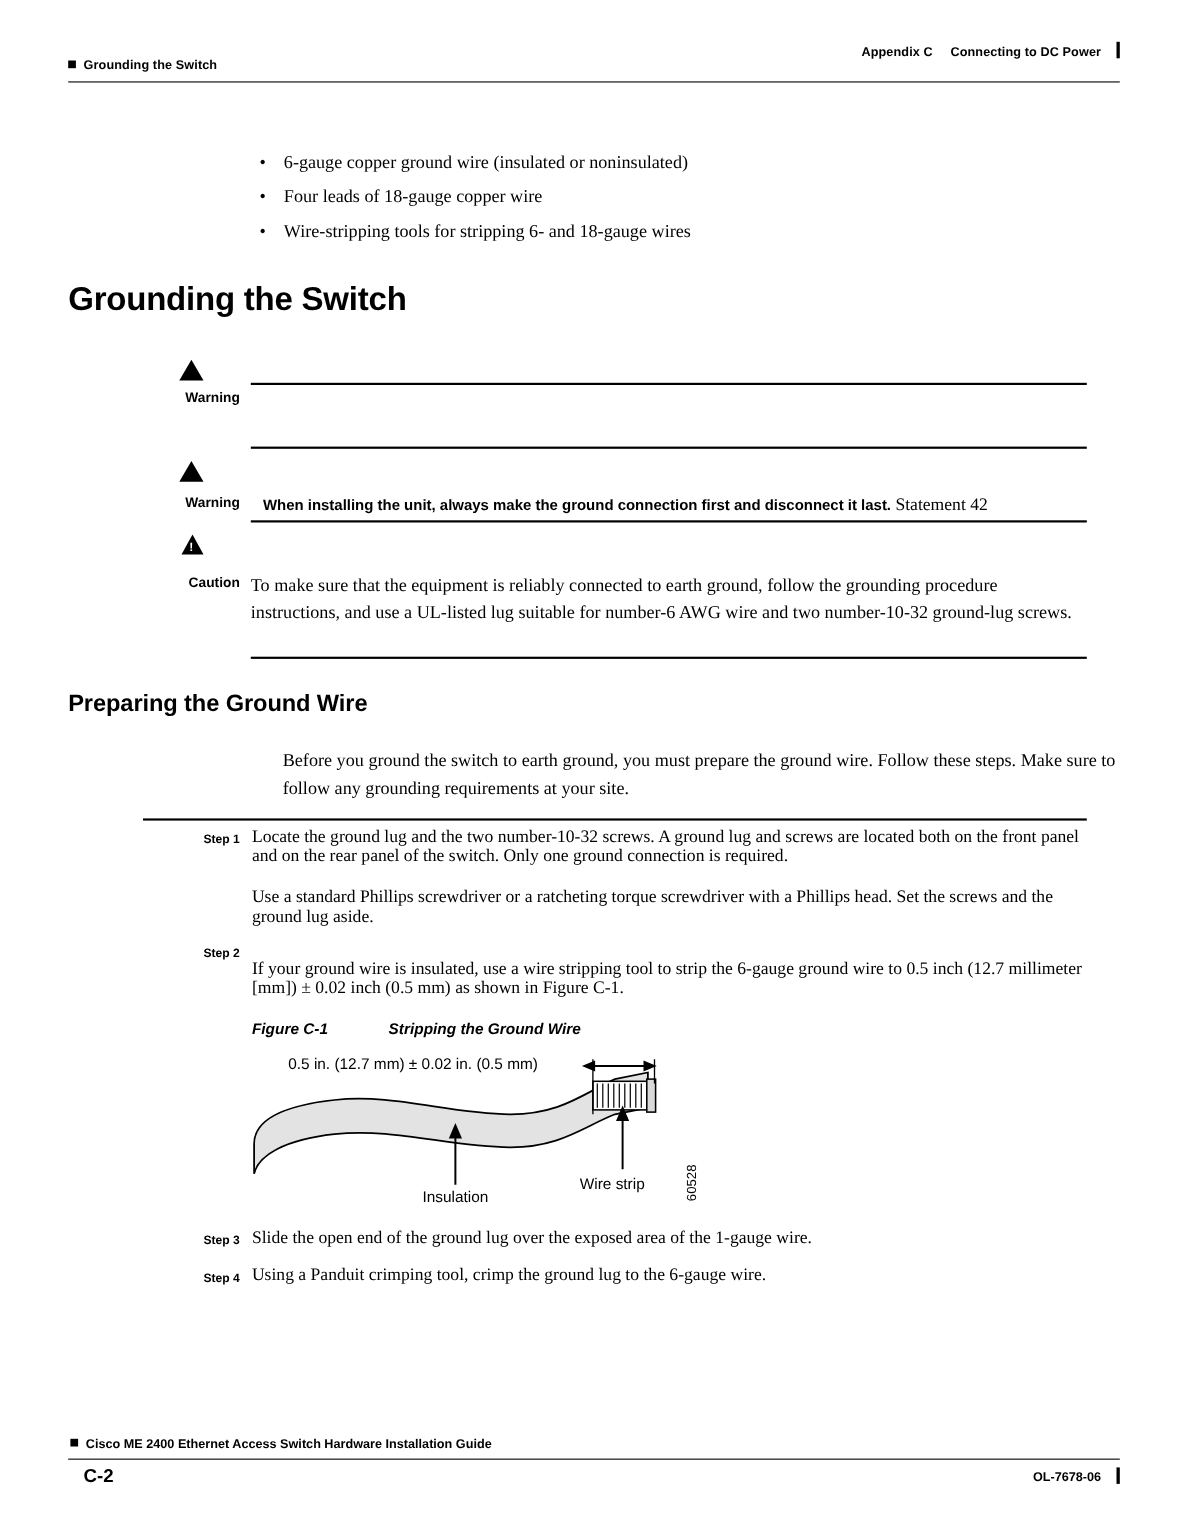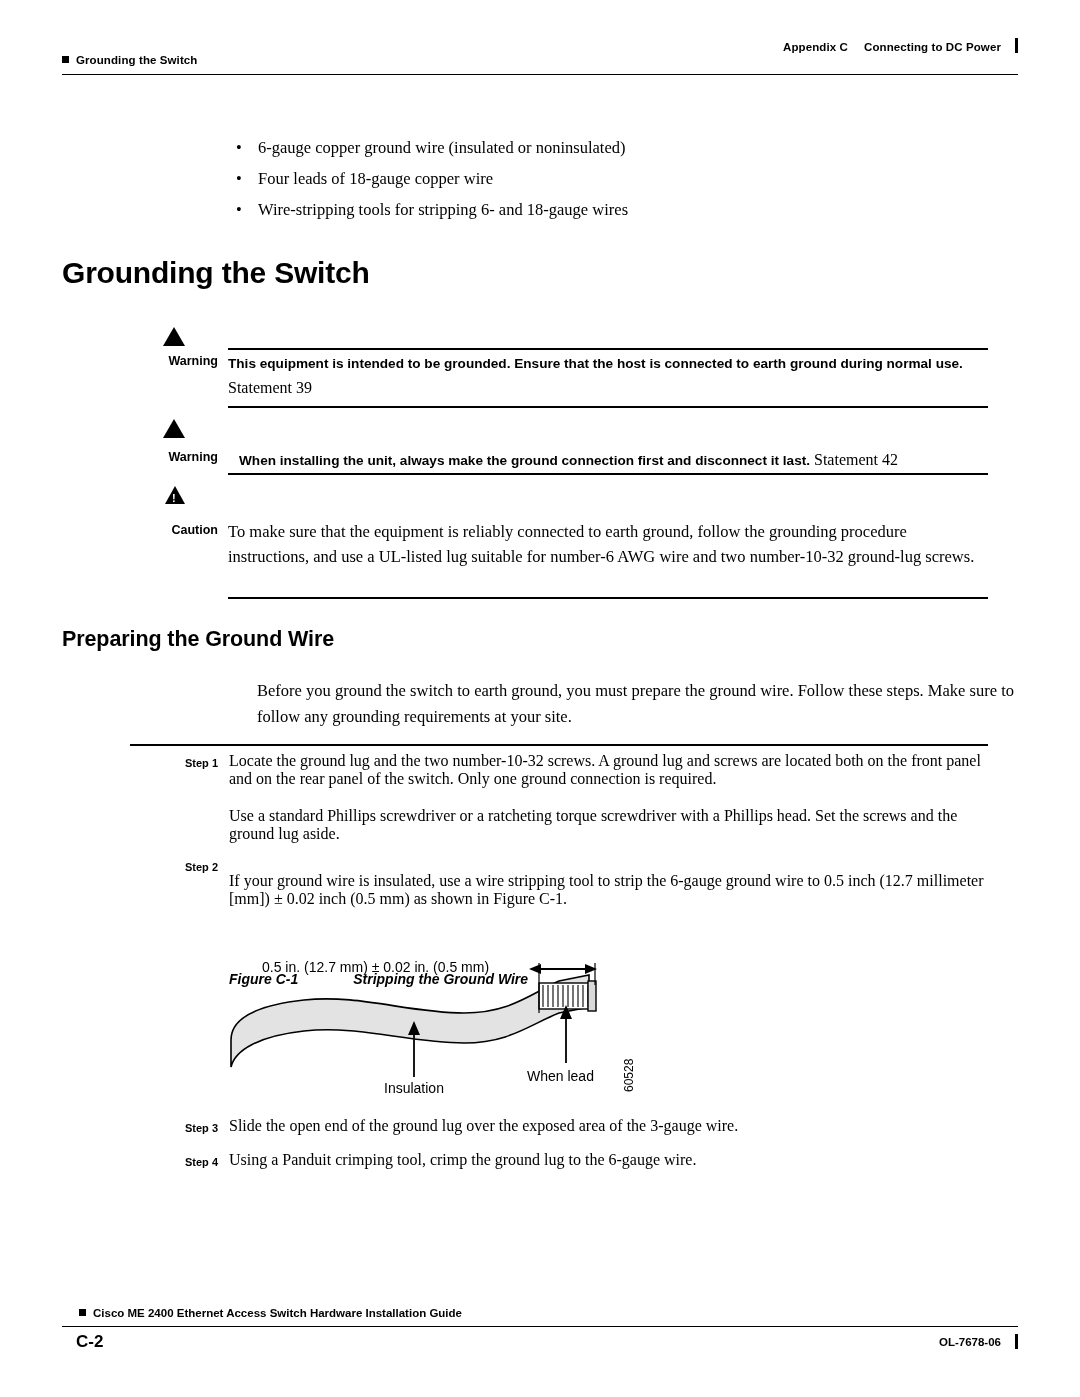--- a/index.html
+++ b/index.html
@@ -209,21 +209,20 @@
 
   
   .fig-caption {
     position: absolute;
     left: 229px;
     top: 927px;
     font-family: "Liberation Sans", sans-serif;
     font-size: 14px;
     font-weight: bold;
     font-style: italic;
-    margin-top: 44px;
   }
   .fig-caption .num { margin-right: 55px; }
 
   .figure-area {
     position: absolute;
     left: 229px;
     top: 955px;
     width: 520px;
     height: 145px;
   }
@@ -253,21 +252,21 @@
   .footer-rule {
     position: absolute;
     left: 62px;
     right: 62px;
     top: 1326px;
     height: 1px;
     background: #000;
   }
   .footer-left {
     position: absolute;
-    left: 79px;
+    left: 64px;
     top: 1307px;
     font-family: "Liberation Sans", sans-serif;
     font-size: 11.5px;
     font-weight: bold;
   }
   .footer-sq {
     display: inline-block;
     width: 7px;
     height: 7px;
     background: #000;
@@ -327,21 +326,20 @@
     <span>Wire-stripping tools for stripping 6- and 18-gauge wires</span>
   </div>
 </div>
 
 <h1 class="sect">Grounding the Switch</h1>
 
 <div class="admon" style="top:322px; height:86px;">
   <div class="rule" style="top:26px;"></div>
   <div class="tri" style="left:33px; top:5px;"></div>
   <div class="label" style="top:32px;">Warning</div>
-  <div class="body sans" style="top:29px;"><span>This equipment is intended to be grounded. Ensure that the host is connected to earth ground during normal use.</span><span class="stmt"> Statement 39</span></div>
   <div class="rule" style="top:84px;"></div>
 </div>
 
 <div class="admon" style="top:410px; height:62px;">
   <div class="tri" style="left:33px; top:9px;"></div>
   <div class="label" style="top:40px;">Warning</div>
   <div class="body sans" style="top:38px;margin-left:11px;"><span>When installing the unit, always make the ground connection first and disconnect it last.</span><span class="stmt"> Statement 42</span></div>
   <div class="rule" style="top:63px;"></div>
 </div>
 
@@ -406,26 +404,26 @@
       <line x1="185" y1="122" x2="185" y2="78" stroke="#000" stroke-width="1.8"></line>
       <polygon points="185,66 179,80 191,80" fill="#000"></polygon>
     </g>
 
     <g>
       <line x1="337" y1="108" x2="337" y2="62" stroke="#000" stroke-width="1.8"></line>
       <polygon points="337,50 331,64 343,64" fill="#000"></polygon>
     </g>
   </svg>
   <div class="fig-lbl" style="left:155px; top:125px;">Insulation</div>
-  <div class="fig-lbl" style="left:298px; top:113px;">When lead</div>
+  <div class="fig-lbl" style="left:298px; top:113px;">Wire strip</div>
   <div class="fig-id" style="left:393px; top:137px;">60528</div>
 </div>
 
 <div class="step-label" style="top:1122px;">Step 3</div>
-<div class="step-body" style="top:1117px;">Slide the open end of the ground lug over the exposed area of the 3-gauge wire.</div>
+<div class="step-body" style="top:1117px;">Slide the open end of the ground lug over the exposed area of the 1-gauge wire.</div>
 
 <div class="step-label" style="top:1156px;">Step 4</div>
 <div class="step-body" style="top:1151px;">Using a Panduit crimping tool, crimp the ground lug to the 6-gauge wire.</div>
 
 <div class="footer-left">
   <span class="footer-sq"></span><span>Cisco ME 2400 Ethernet Access Switch Hardware Installation Guide</span>
 </div>
 <div class="footer-rule"></div>
 <div class="footer-page">C-2</div>
 <div class="footer-right">

